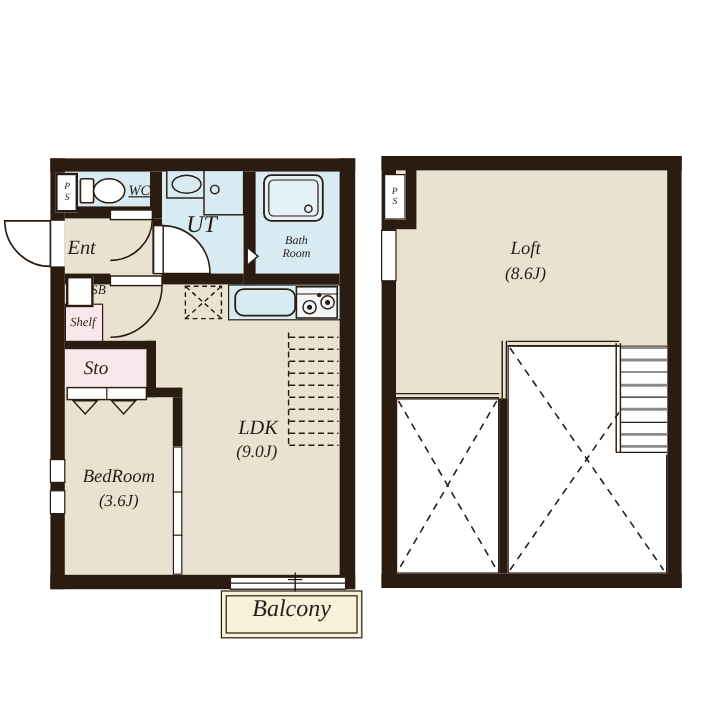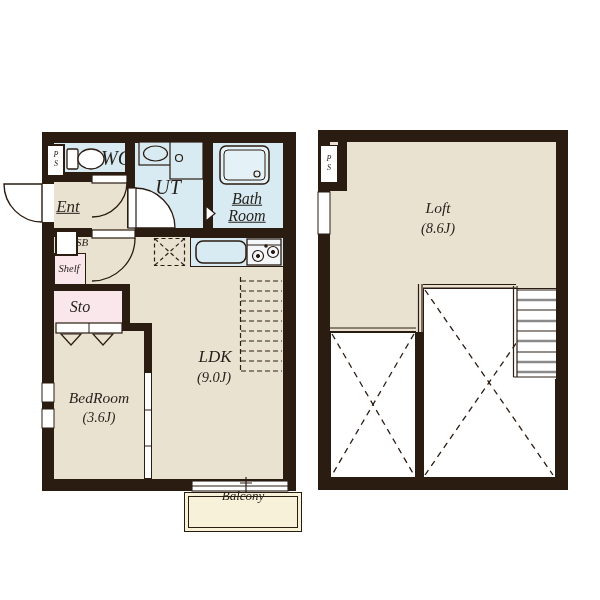--- a/index.html
+++ b/index.html
@@ -212,31 +212,31 @@
       <line x1="517" y1="362" x2="556" y2="362" stroke="#8a8a8a" stroke-width="2.4"></line>
       <line x1="517" y1="372" x2="556" y2="372" stroke="#8a8a8a" stroke-width="2.4"></line>
       <line x1="513.5" y1="286" x2="513.5" y2="377" stroke="#2b1c12" stroke-width="1.2"></line>
       <line x1="517" y1="286" x2="517" y2="377" stroke="#2b1c12" stroke-width="1.2"></line>
       <line x1="513.5" y1="377" x2="556" y2="377" stroke="#2b1c12" stroke-width="1"></line>
     </g>
   </svg>
 
   <div class="lbl" style="left:56px;top:160px;font-size:8px;">P
 S</div>
-  <div class="lbl" style="left:116px;top:159px;font-size:20px;">WC</div>
+  <div class="lbl" style="left:116px;top:159px;font-size:12px;text-decoration:underline;">WC</div>
   <div class="lbl" style="left:168px;top:188px;font-size:20px;">UT</div>
-  <div class="lbl" style="left:247px;top:207px;font-size:16px;text-decoration:underline;">Bath
+  <div class="lbl" style="left:247px;top:207px;font-size:10px;">Bath
 Room</div>
-  <div class="lbl" style="left:68px;top:207px;font-size:17px;text-decoration:underline;">Ent</div>
+  <div class="lbl" style="left:68px;top:207px;font-size:17px;">Ent</div>
   <div class="lbl" style="left:82px;top:243px;font-size:11px;">SB</div>
   <div class="lbl" style="left:69px;top:269px;font-size:10.5px;">Shelf</div>
   <div class="lbl" style="left:80px;top:307px;font-size:16px;">Sto</div>
   <div class="lbl" style="left:99px;top:398px;font-size:15.5px;">BedRoom</div>
   <div class="lbl" style="left:99px;top:418px;font-size:14px;">(3.6J)</div>
   <div class="lbl" style="left:215px;top:357px;font-size:17px;">LDK</div>
   <div class="lbl" style="left:214px;top:378px;font-size:14.5px;">(9.0J)</div>
-  <div class="lbl" style="left:243px;top:496px;font-size:13px;font-family:Liberation Serif, serif;">Balcony</div>
+  <div class="lbl" style="left:243px;top:508px;font-size:20px;font-family:Liberation Serif, serif;">Balcony</div>
   <div class="lbl" style="left:329px;top:164px;font-size:8px;">P
 S</div>
   <div class="lbl" style="left:438px;top:208px;font-size:15.5px;text-align:center;">Loft</div>
   <div class="lbl" style="left:438px;top:229px;font-size:14.5px;">(8.6J)</div>
 
 </div>
 
 </body></html>

